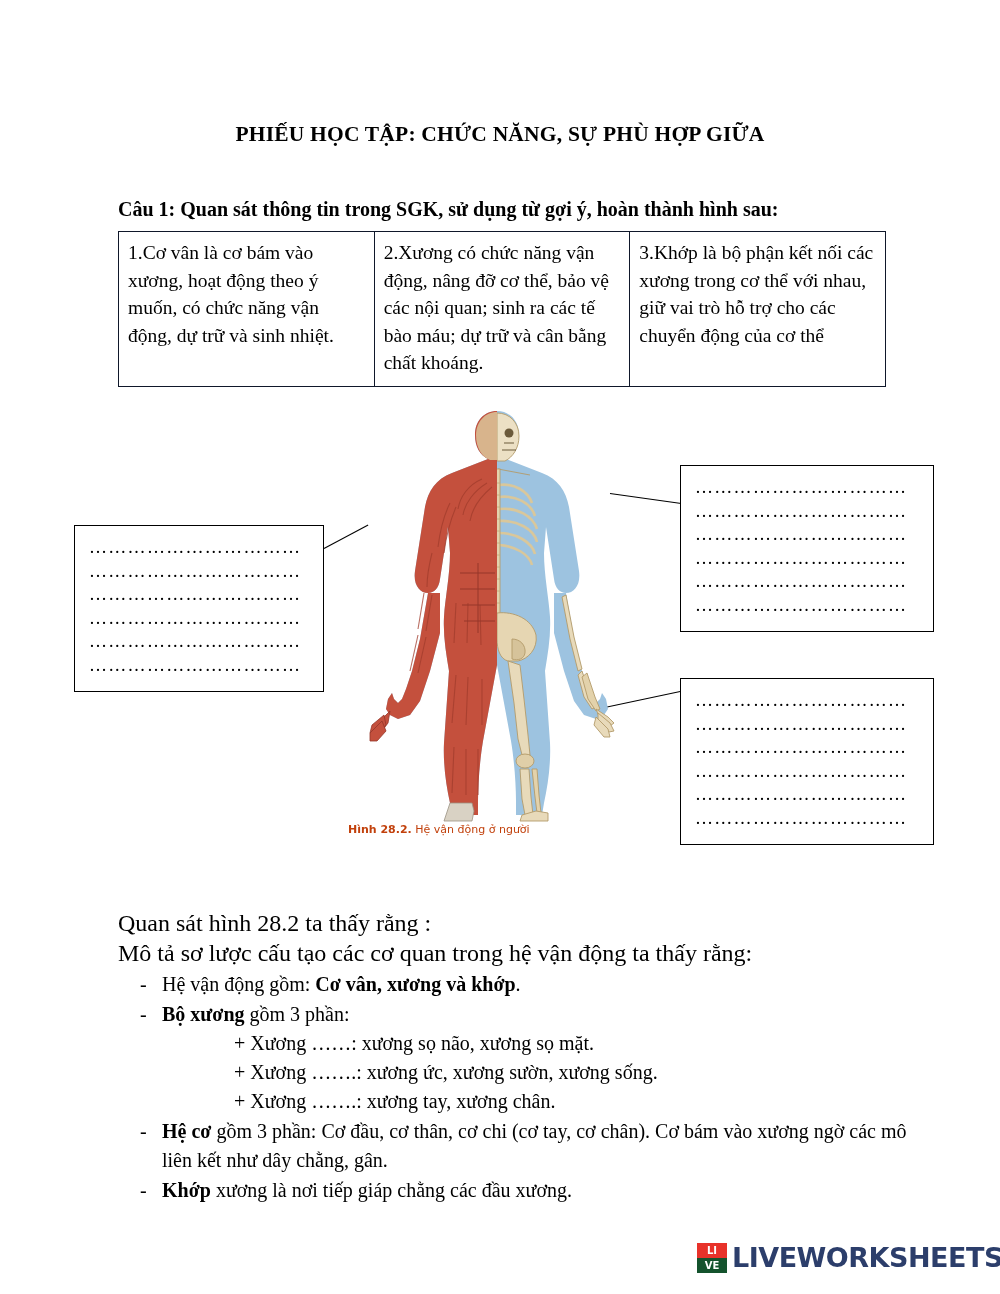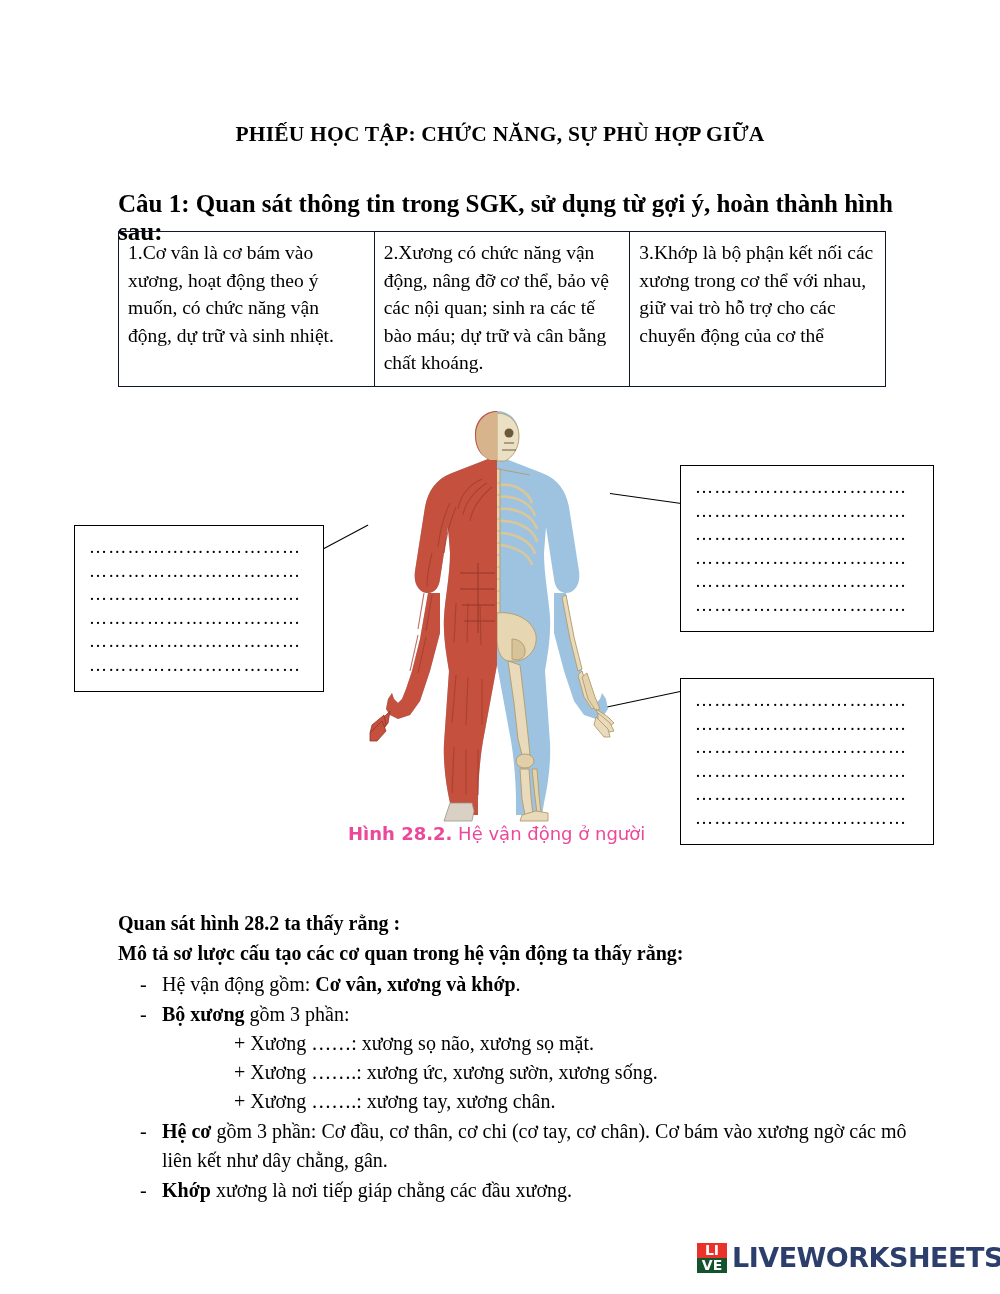--- a/index.html
+++ b/index.html
@@ -33,24 +33,24 @@
   .title-line {
     font-size: 21.5px;
     font-weight: bold;
     letter-spacing: 0.2px;
     line-height: 33px;
   }
 
   
   .q1 {
     position: absolute;
-    top: 190px;
+    top: 198px;
     left: 118px;
     width: 790px;
-    font-size: 25px;
+    font-size: 20px;
     font-weight: bold;
   }
 
   
   .info-table {
     position: absolute;
     top: 231px;
     left: 118px;
     width: 768px;
     border-collapse: collapse;
@@ -79,22 +79,22 @@
     left: 332px;
     top: 5px;
     width: 330px;
     height: 420px;
   }
   .fig-caption {
     position: absolute;
     left: 348px;
     top: 425px;
     width: 330px;
-    font-size: 18px;
-    color: #ec4899;
+    font-size: 11px;
+    color: #c2410c;
     font-family: "DejaVu Sans", sans-serif;
   }
   .fig-caption b { font-family: "DejaVu Sans", sans-serif; }
 
   
   .ansbox {
     position: absolute;
     border: 1px solid #000000;
     background: #ffffff;
     box-sizing: border-box;
@@ -137,22 +137,22 @@
   
   .bottom {
     position: absolute;
     top: 908px;
     left: 118px;
     width: 800px;
     font-size: 20px;
     line-height: 28.5px;
   }
   .bottom .hd {
-    font-weight: bold;
-    font-size: 20px;
+    font-weight: normal;
+    font-size: 24px;
     line-height: 30px;
   }
   .bullets {
     margin: 2px 0 0 0;
     padding: 0;
     list-style: none;
   }
   .bullets > li {
     position: relative;
     padding-left: 44px;
@@ -177,21 +177,21 @@
     top: 1242px;
     display: flex;
     align-items: center;
   }
   .lw-mark {
     width: 30px;
     height: 30px;
     display: grid;
     grid-template-rows: 1fr 1fr;
     font-family: "DejaVu Sans", sans-serif;
-    font-size: 14px;
+    font-size: 10px;
     font-weight: bold;
     color: #ffffff;
     text-align: center;
     line-height: 15px;
     margin-right: 5px;
   }
   .lw-mark .li { background: #e8322a; }
   .lw-mark .ve { background: #14532d; }
   .lw-text {
     font-family: "DejaVu Sans", sans-serif;

